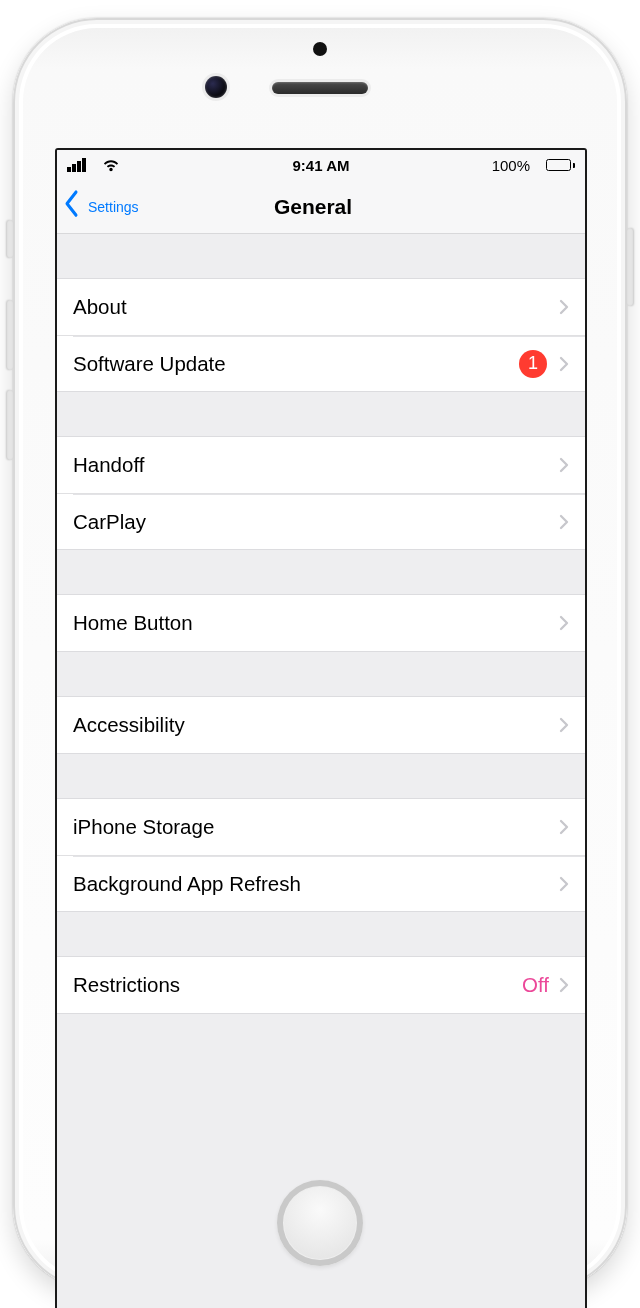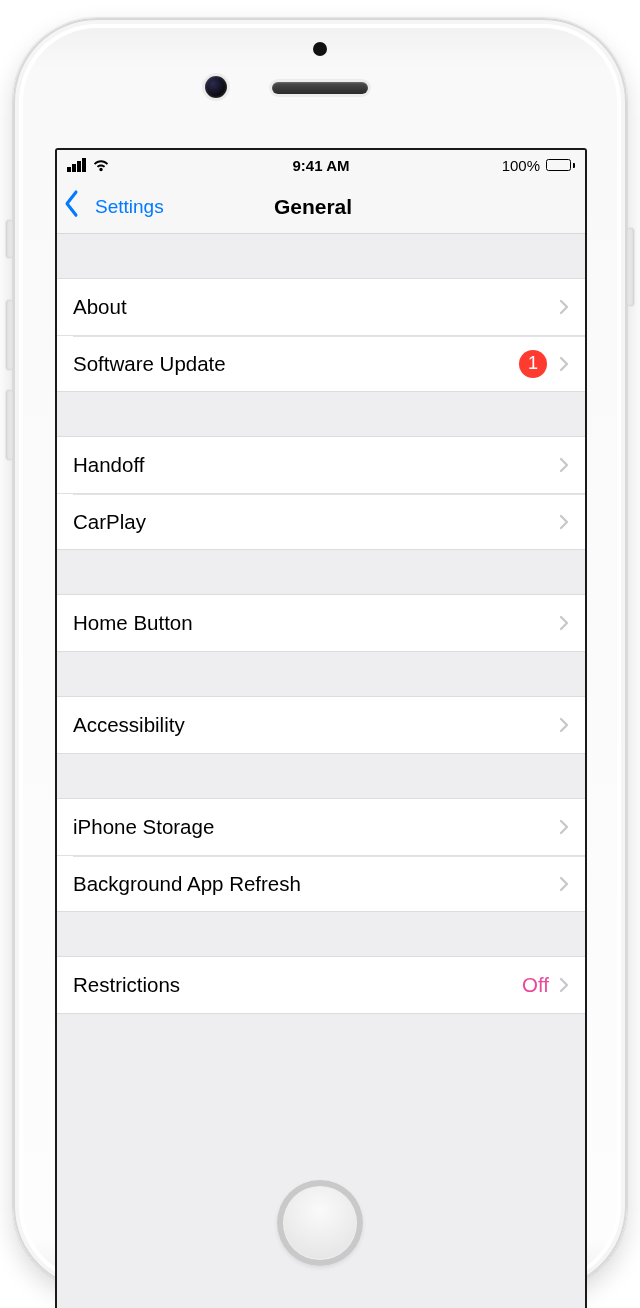--- a/index.html
+++ b/index.html
@@ -93,21 +93,21 @@
       display: flex;
       align-items: center;
       justify-content: space-between;
       height: 30px;
       padding: 0 10px;
       font-size: 15px;
       font-weight: 400;
       background: #f7f7f8;
       color: #000;
     }
-    .status-left, .status-right { display: flex; align-items: center; gap: 6px; }
+    .status-left, .status-right { display: flex; align-items: center; gap: 16px; }
     .cell-bars { display: flex; align-items: flex-end; gap: 1.5px; }
     .cell-bars i { width: 3.5px; background: #000; display: inline-block; }
     .cell-bars i:nth-child(1){height:5px}
     .cell-bars i:nth-child(2){height:8px}
     .cell-bars i:nth-child(3){height:11px}
     .cell-bars i:nth-child(4){height:14px}
     .wifi-icon svg { display:block; }
     .battery { display: flex; align-items: center; gap: 2px; }
     .battery-body { width: 25px; height: 12px; border: 1.3px solid #000; border-radius: 2.5px; padding: 1.5px; }
     .battery-fill { width: 100%; height: 100%; background: #000; border-radius: 1px; }
@@ -119,23 +119,23 @@
       position: relative;
       height: 54px;
       background: #f7f7f8;
       border-bottom: 1px solid #d8d8da;
       display: flex;
       align-items: center;
     }
     .back-btn {
       display: flex;
       align-items: center;
-      gap: 16px;
+      gap: 9px;
       color: #007aff;
-      font-size: 19px;
+      font-size: 14px;
       padding: 0 2px 0 6px;
       cursor: pointer;
     }
     .back-chevron { font-size: 30px; line-height: 1; font-weight: 400; display:inline-block; transform: scaleY(1.15) translateY(-1px); }
     .nav-title {
       position: absolute;
       left: 0; right: 16px;
       text-align: center;
       font-size: 21px;
       font-weight: 600;

